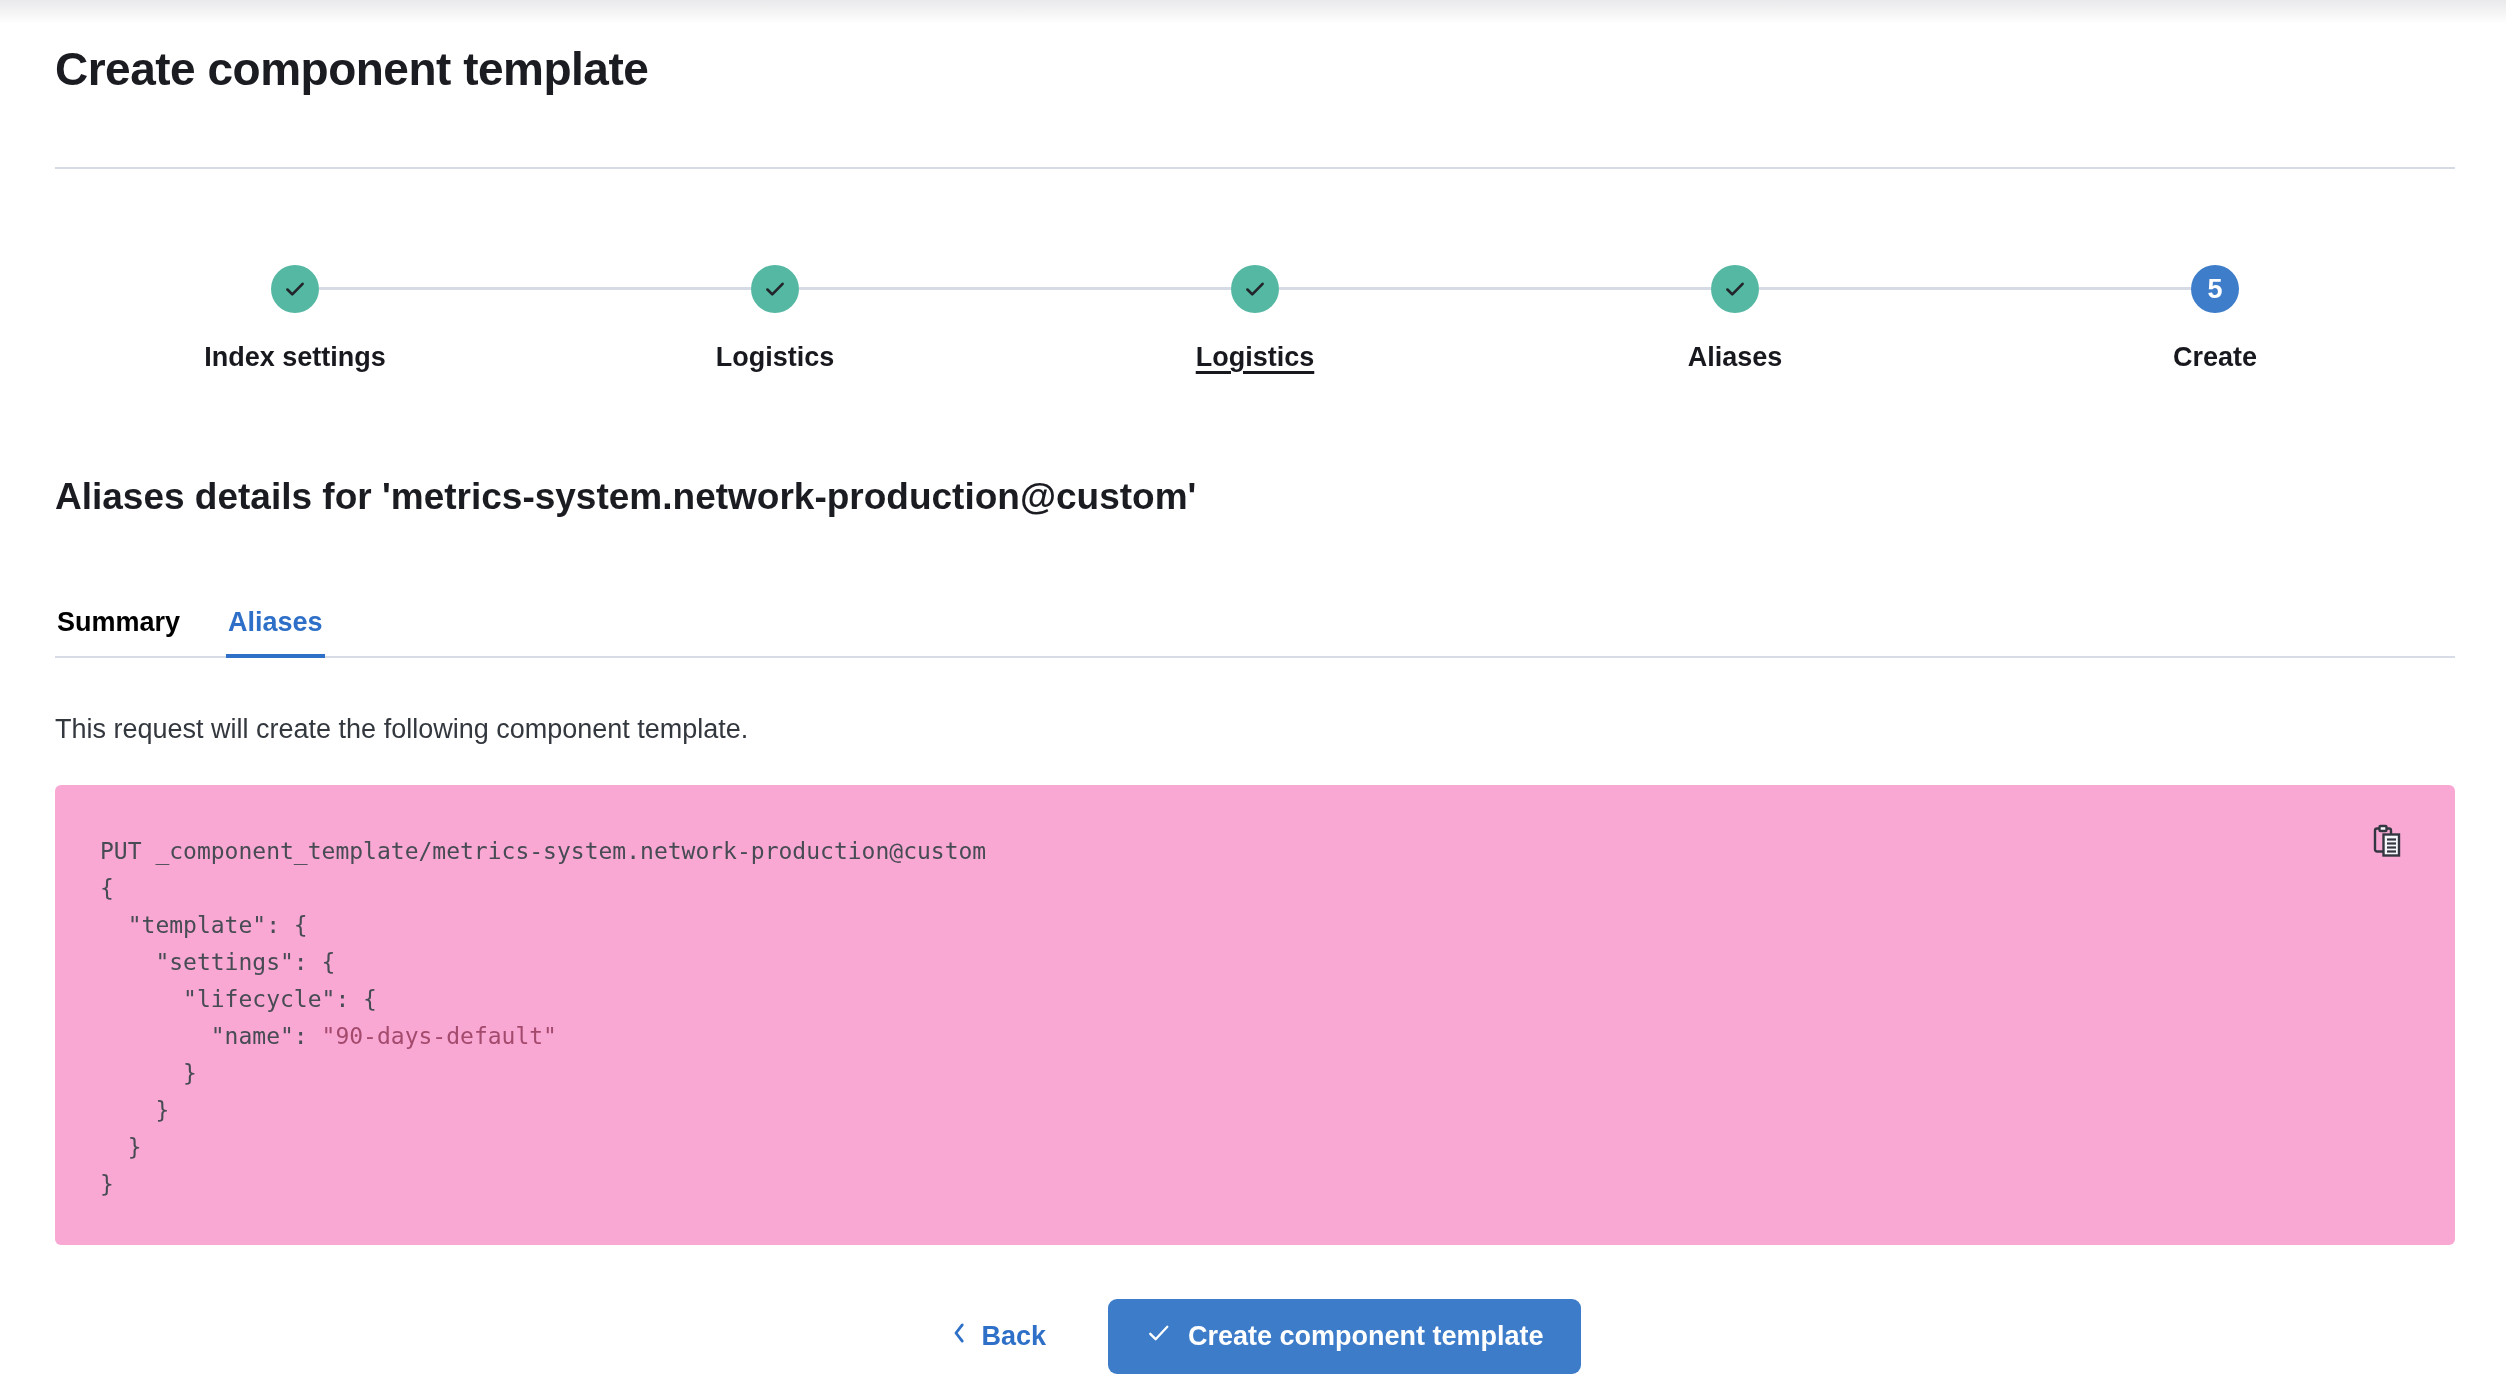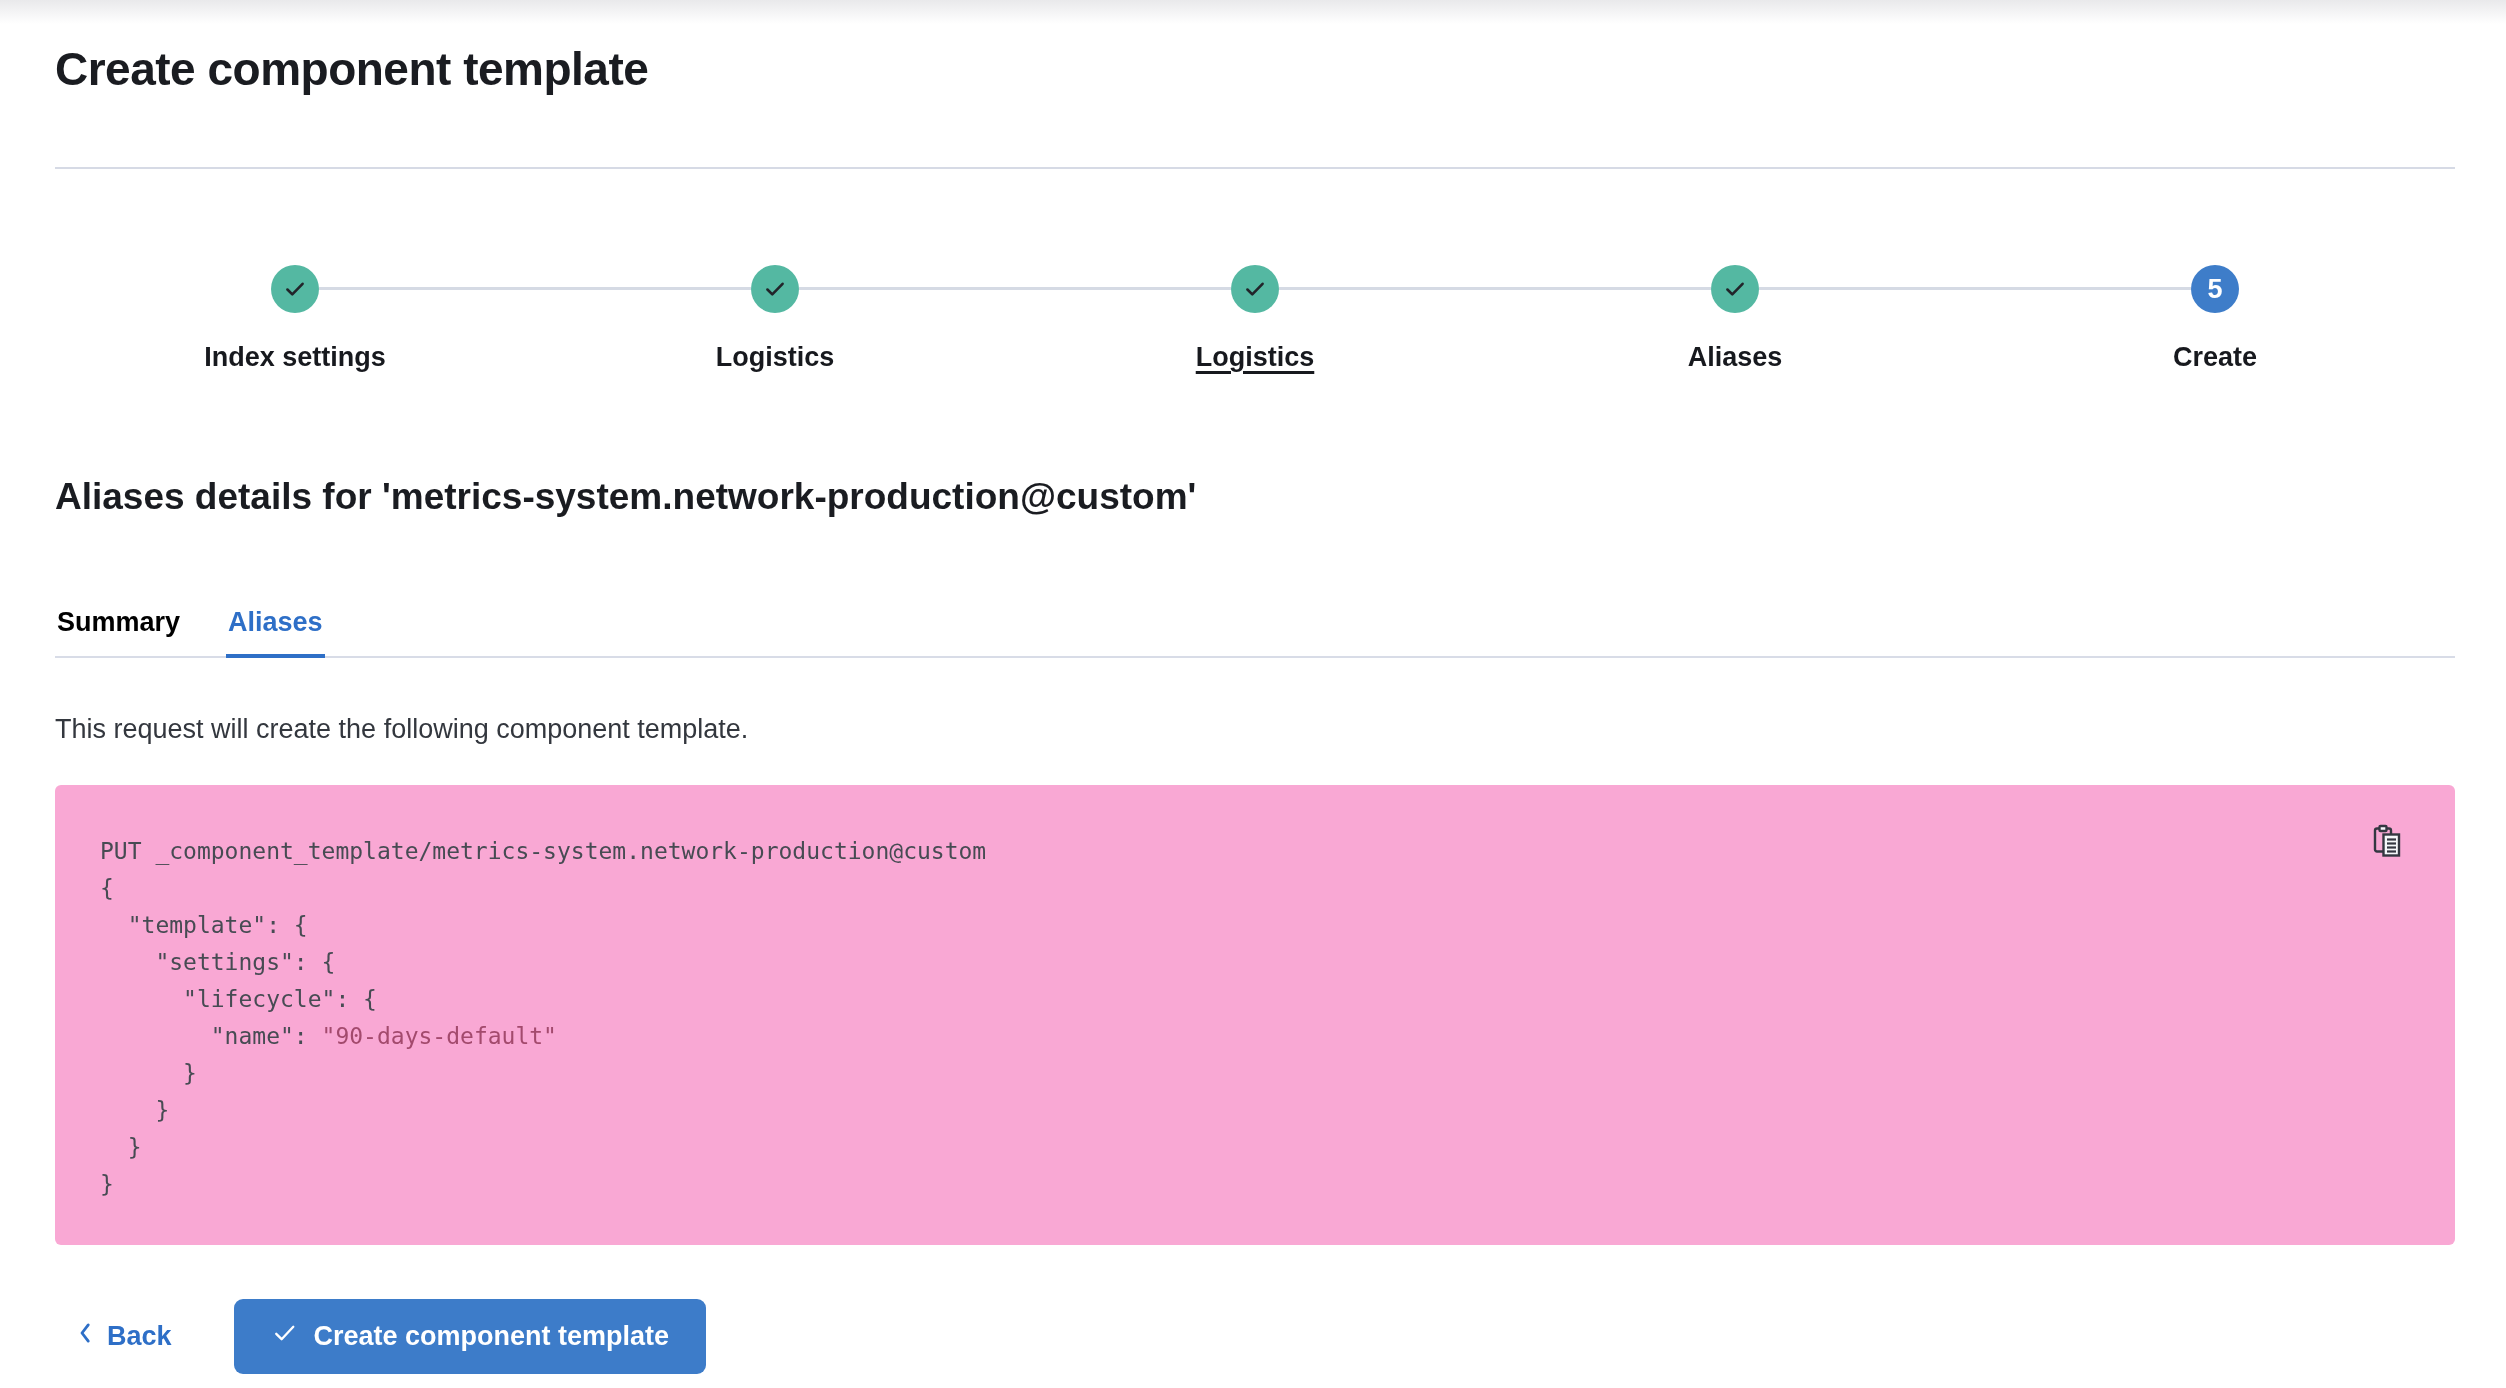--- a/index.html
+++ b/index.html
@@ -99,21 +99,21 @@
     font-size: 23px; line-height: 37px;
     color: #474b53; white-space: pre;
   }
   .code-string { color: #a34a6d; }
   .copy-button {
     position: absolute; top: 34px; right: 46px;
     background: none; border: none; padding: 4px; cursor: pointer;
   }
 
   
-  .footer { display: flex; align-items: center; margin-top: 54px; }
+  .footer { display: flex; align-items: center; margin-top: 54px; justify-content: center; }
   .back-button {
     display: flex; align-items: center; gap: 12px;
     margin-left: 20px; padding: 0;
     background: none; border: none; cursor: pointer;
     font-family: inherit; font-size: 27px; font-weight: 600; color: #2e6fc7;
   }
   .create-button {
     display: flex; align-items: center; gap: 15px;
     margin-left: 62px; height: 75px; padding: 0 37px;
     background: #3d7cc9; border: none; border-radius: 9px;

